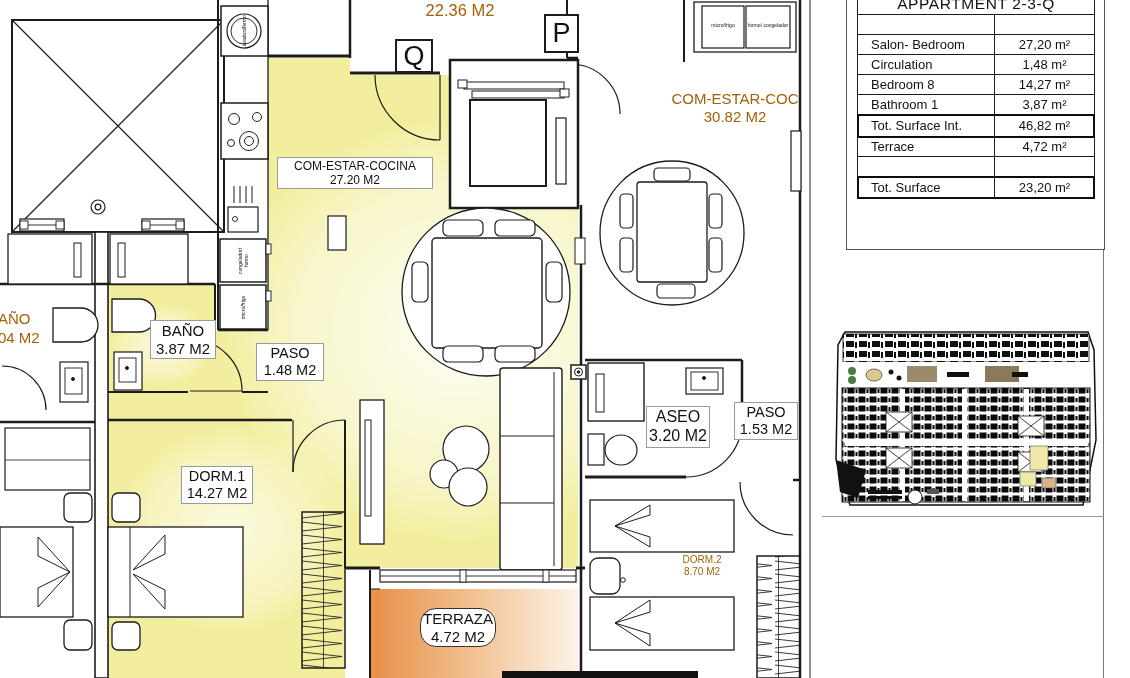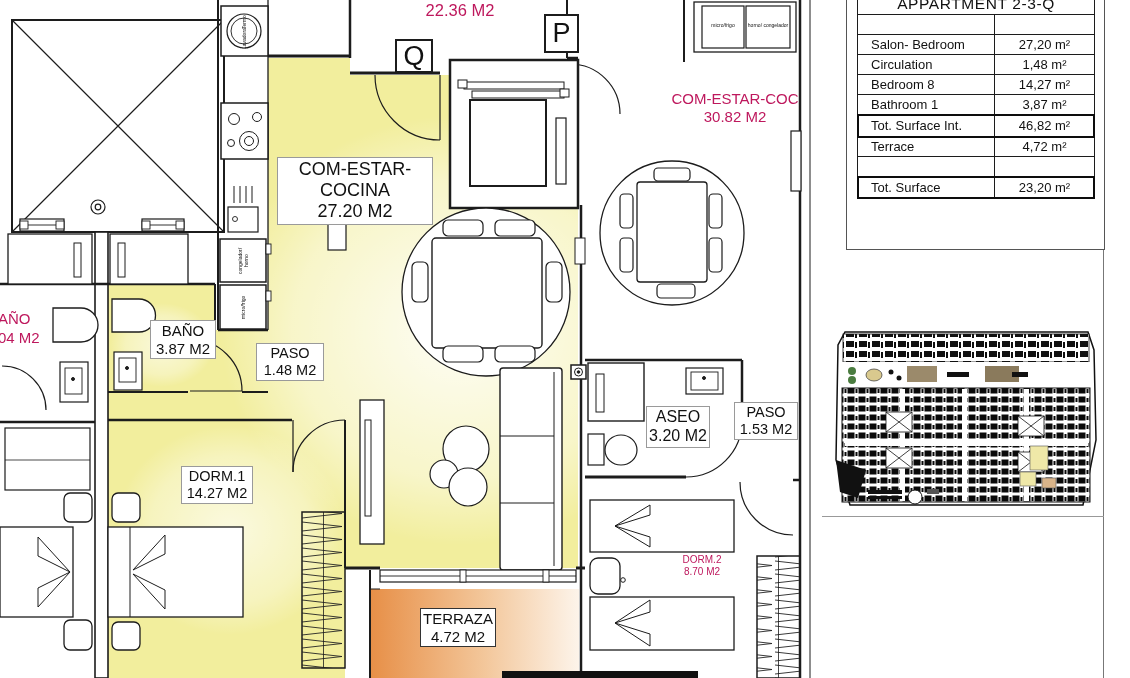--- a/index.html
+++ b/index.html
@@ -4,21 +4,21 @@
 <style>
   html,body{margin:0;padding:0;background:#fff;}
   #page{position:relative;width:1130px;height:678px;background:#fff;overflow:hidden;
         font-family:"Liberation Sans",sans-serif;color:#111;}
   svg{position:absolute;left:0;top:0;}
 
   
   .rlabel{position:absolute;z-index:3;background:#fff;border:1px solid #9a9a9a;
           text-align:center;line-height:1.18;font-size:15px;color:#111;padding:1px 2px;}
   .rlabel.dark{border:1.5px solid #333;}
-  .plain{position:absolute;z-index:3;text-align:center;color:#be185d;}
+  .plain{position:absolute;z-index:3;text-align:center;color:#a16207;}
 
   .letterbox{position:absolute;z-index:3;display:flex;align-items:center;justify-content:center;
              font-size:27px;color:#111;}
 
   .vlabel{position:absolute;z-index:3;display:flex;align-items:center;justify-content:center;
           writing-mode:vertical-rl;transform:rotate(180deg);font-size:5px;line-height:1.2;
           text-align:center;color:#111;}
   .tlabel{position:absolute;z-index:3;display:flex;align-items:center;justify-content:center;
           font-size:5px;line-height:1.2;text-align:center;color:#111;}
 
@@ -342,37 +342,37 @@
       <circle cx="915" cy="497" r="7" fill="#fff" stroke="#111" stroke-width="1"></circle>
       <rect x="927" y="489" width="12" height="5" fill="#555"></rect>
     </g>
   </svg>
 
   <div class="plain" style="left:418px;top:1px;width:84px;font-size:16.5px;">22.36 M2</div>
 
   <div class="letterbox" style="left:396px;top:40px;width:36px;height:32px;">Q</div>
   <div class="letterbox" style="left:545px;top:15px;width:33px;height:37px;">P</div>
 
-  <div class="rlabel" style="left:277px;top:157px;width:150px;font-size:18px;">
+  <div class="rlabel" style="left:277px;top:157px;width:150px;font-size:12px;">
     <div>COM-ESTAR-COCINA</div>
       <div>27.20 M2</div>
   </div>
   <div class="rlabel" style="left:150px;top:320px;width:60px;font-size:15px;">
     <div>BAÑO</div>
       <div>3.87 M2</div>
   </div>
   <div class="rlabel" style="left:256px;top:343px;width:62px;font-size:14.5px;">
     <div>PASO</div>
       <div>1.48 M2</div>
   </div>
   <div class="rlabel" style="left:181px;top:466px;width:66px;font-size:14.5px;">
     <div>DORM.1</div>
       <div>14.27 M2</div>
   </div>
-  <div class="rlabel dark" style="left:420px;top:608px;width:70px;font-size:15px;">
+  <div class="rlabel dark" style="left:420px;top:608px;width:70px;font-size:15px;border-radius:16px;">
     <div>TERRAZA</div>
       <div>4.72 M2</div>
   </div>
   <div class="plain" style="left:670px;top:90px;width:130px;font-size:15px;line-height:1.2;overflow:hidden;">
     <div>COM-ESTAR-COC</div>
       <div>30.82 M2</div>
   </div>
   <div class="rlabel" style="left:646px;top:406px;width:58px;font-size:16px;">
     <div>ASEO</div>
       <div>3.20 M2</div>

